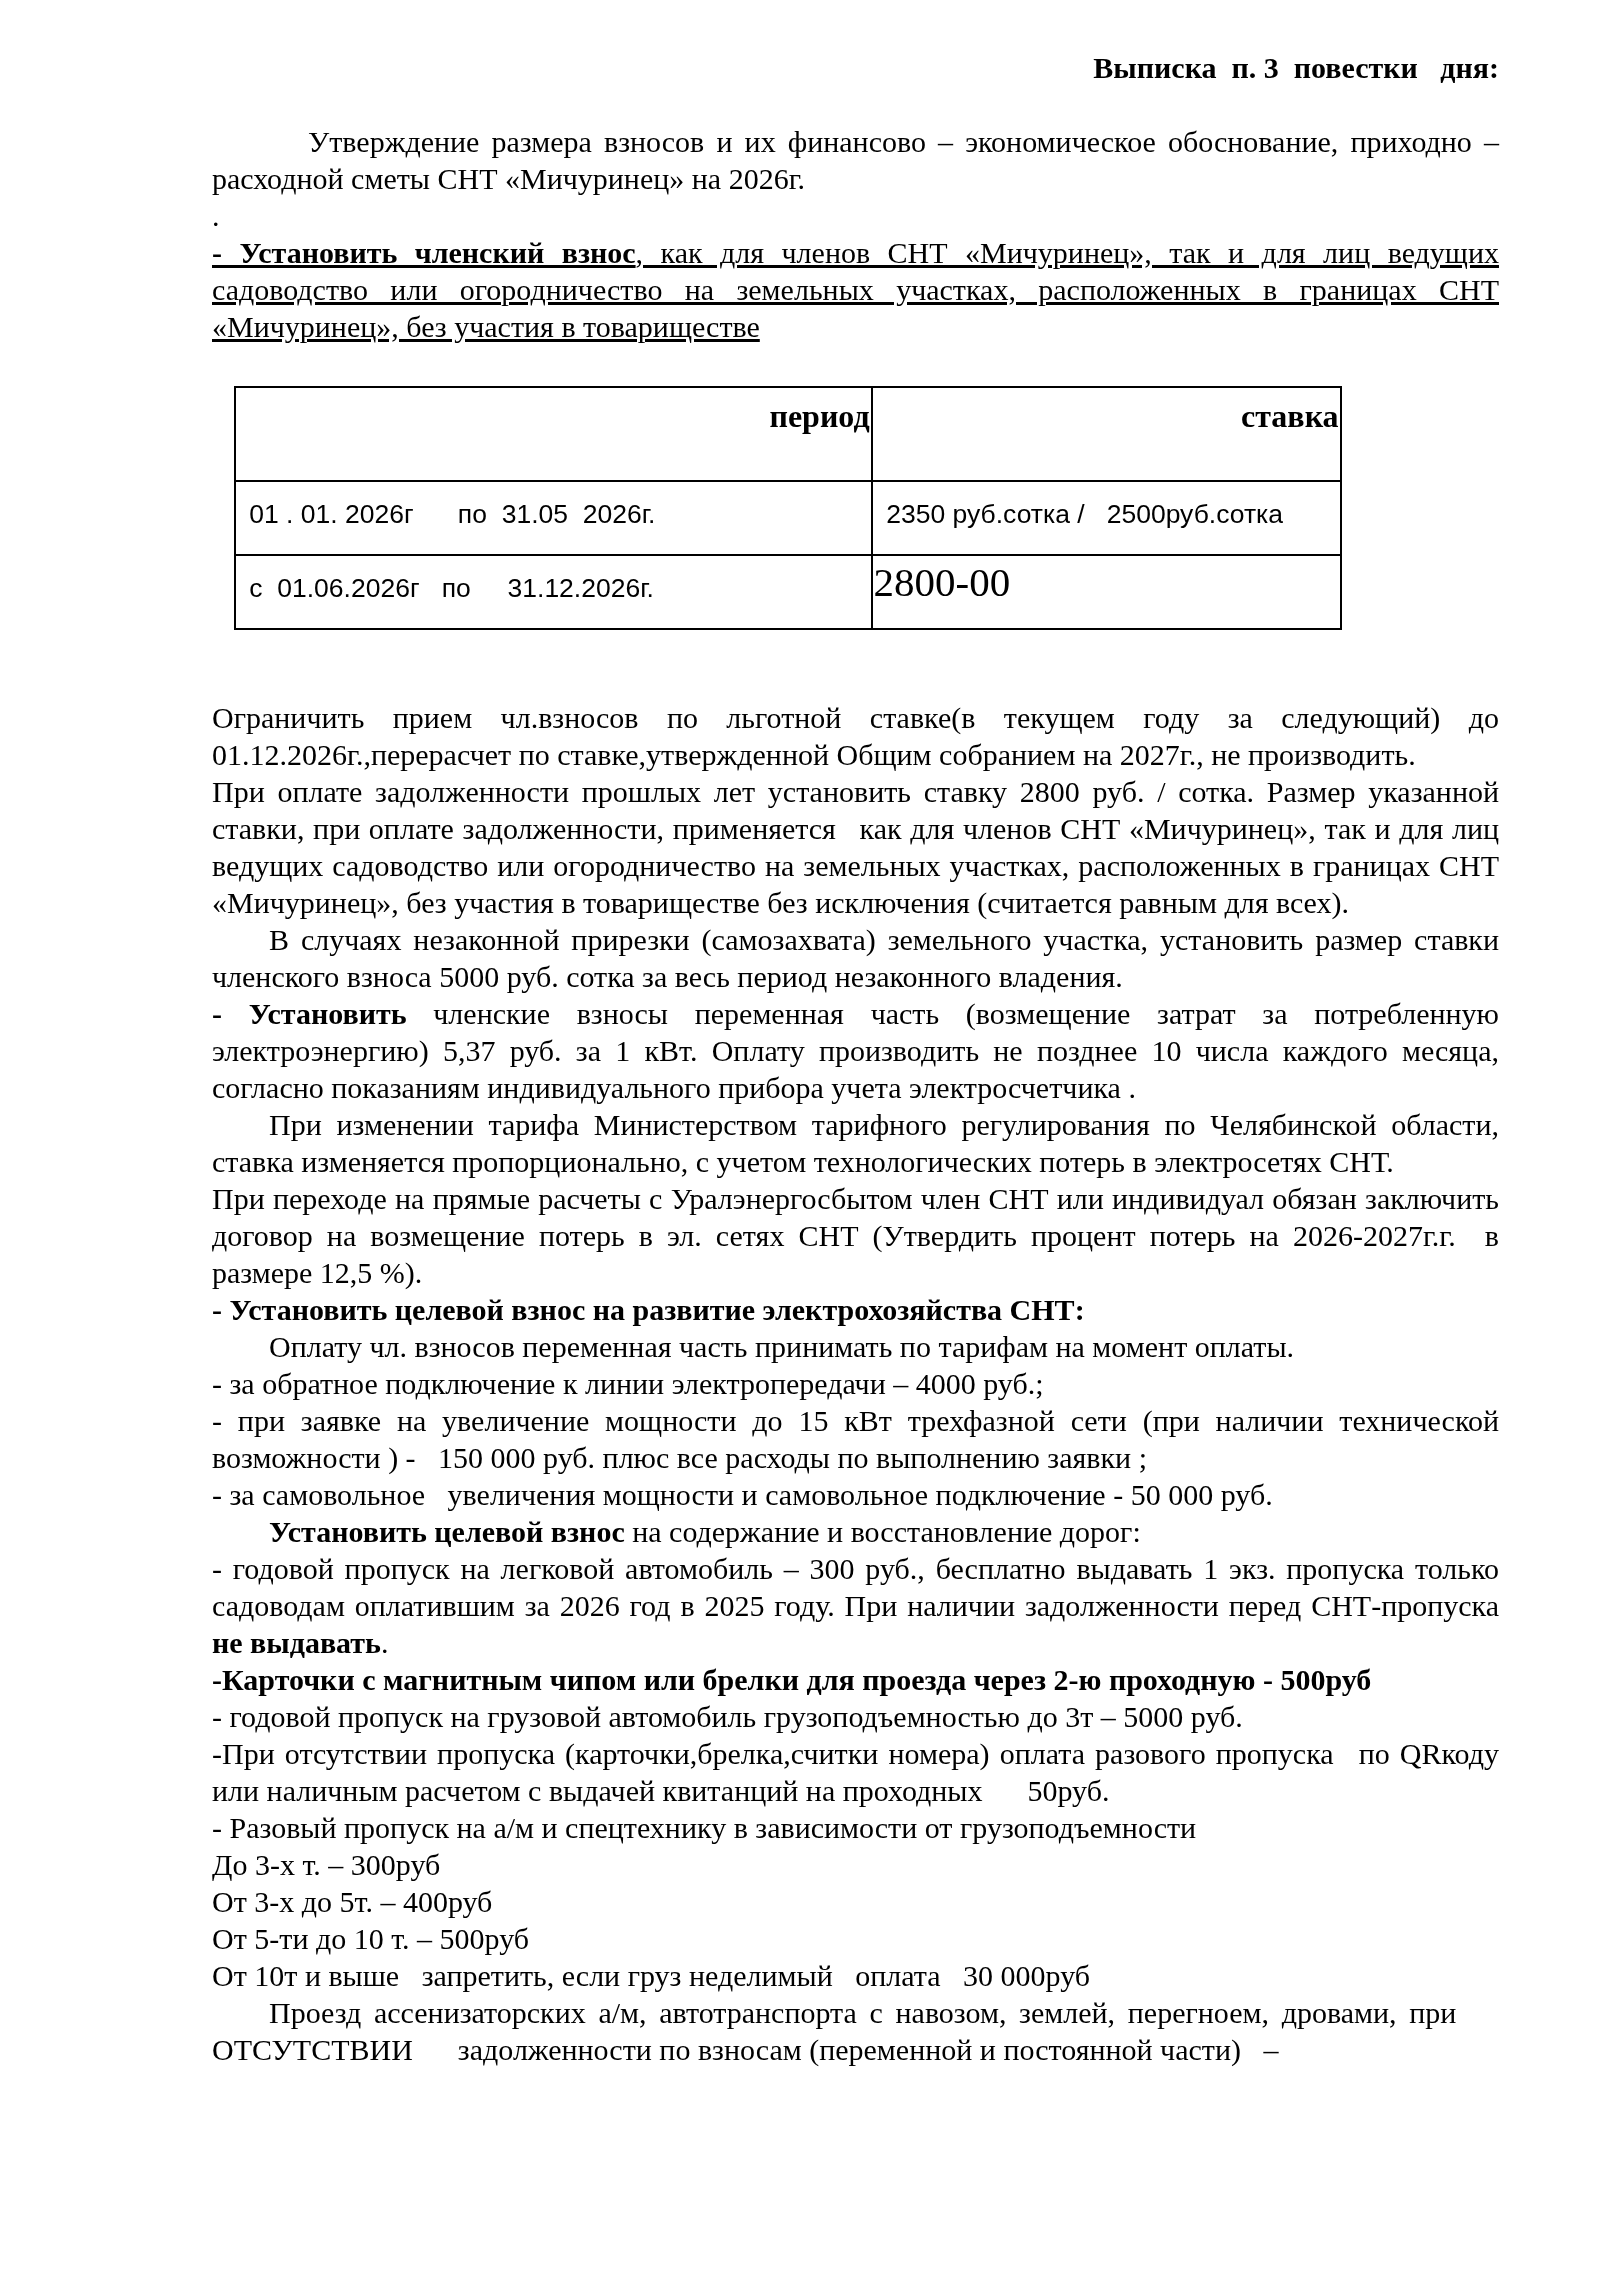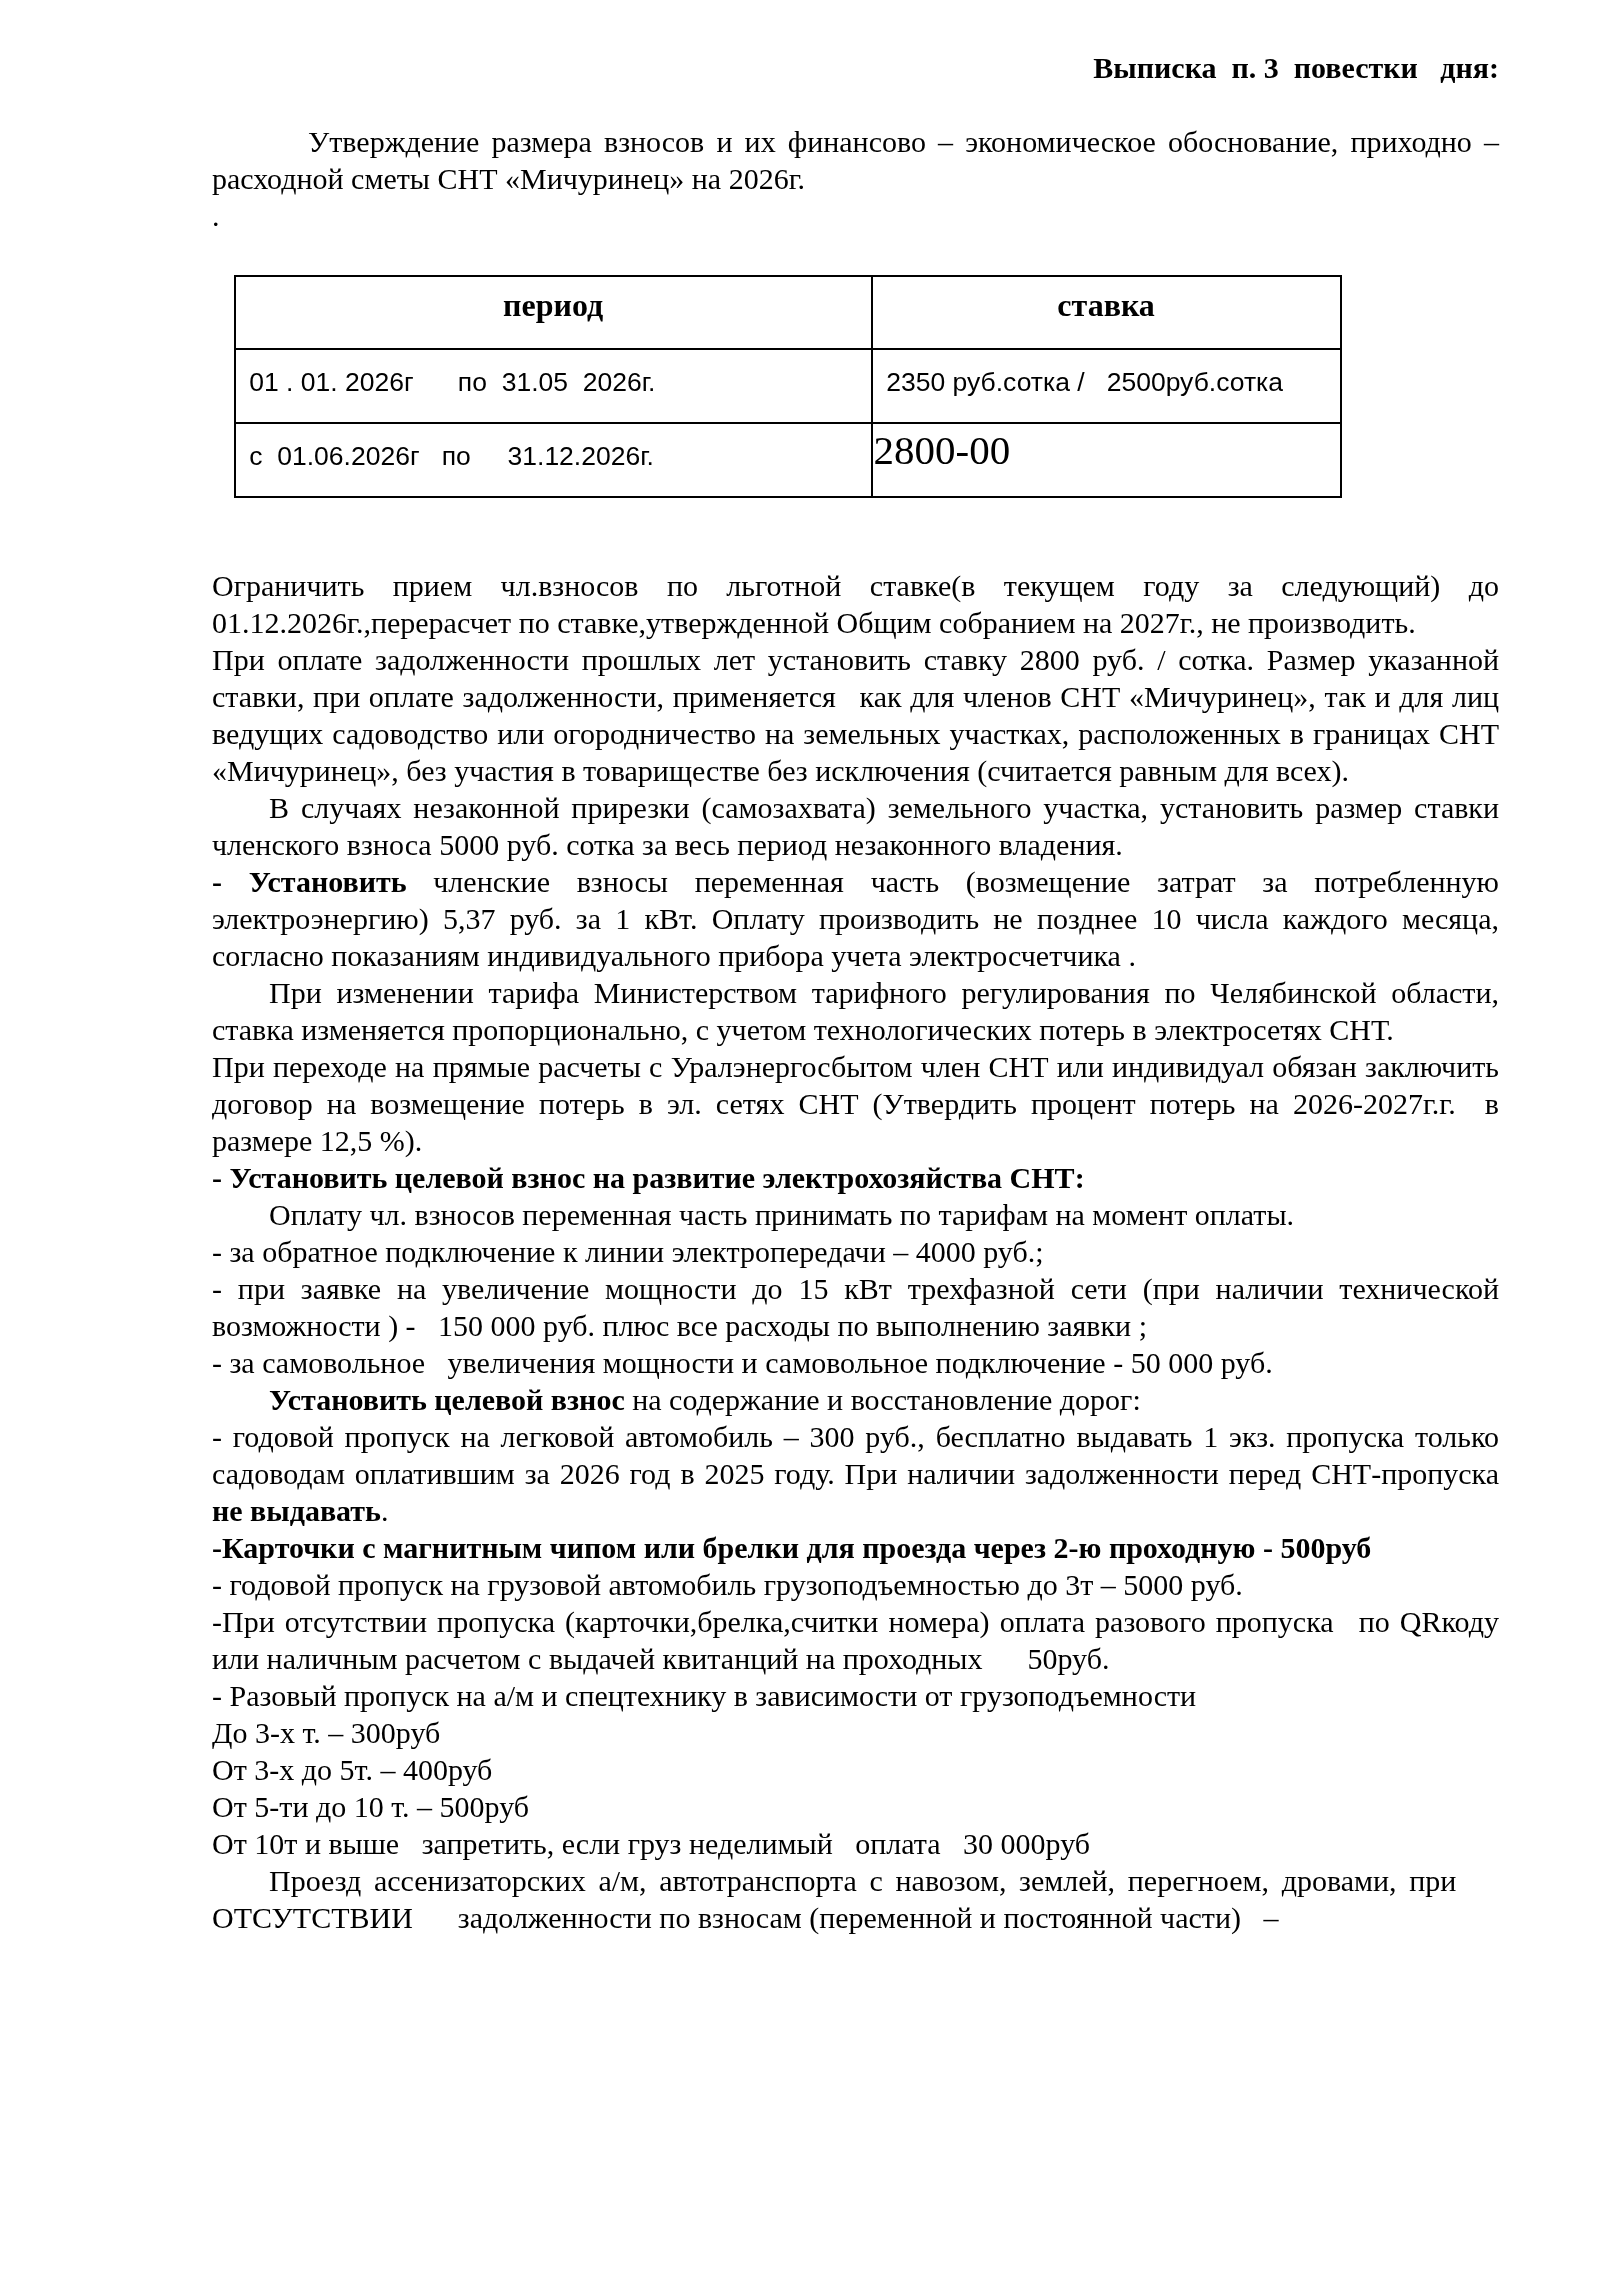--- a/index.html
+++ b/index.html
@@ -38,24 +38,24 @@
     margin: 41px 0 0 21.6px;
   }
   table.fee-table th, table.fee-table td {
     border: 2.9px solid #000000;
     box-sizing: border-box;
     vertical-align: top;
     white-space: pre-wrap;
     overflow: hidden;
   }
   table.fee-table th {
-    height: 73px;
+    height: 94px;
     font-size: 32px;
     font-weight: bold;
-    text-align: center;
+    text-align: right;
     padding-top: 9.8px;
   }
   td.cell-sans {
     height: 74px;
     font-family: "Liberation Sans", "DejaVu Sans", sans-serif;
     font-size: 26.5px;
     padding: 13.7px 5.9px 0 13.7px;
   }
   td.cell-big {
     height: 74px;
@@ -70,20 +70,21 @@
 <body>
 
 <div class="page">
 
   <div class="title">Выписка  п. 3  повестки   дня:</div>
 
   <p class="para indent-first">Утверждение размера взносов и их финансово – экономическое обоснование, приходно – расходной сметы СНТ «Мичуринец» на 2026г.</p>
 
   <p class="para">.</p>
 
+  <p class="para u"><span class="bold">- Установить членский взнос</span><span>, как для членов СНТ «Мичуринец», так и для лиц ведущих садоводство или огородничество на земельных участках, расположенных в границах СНТ «Мичуринец», без участия в товариществе</span></p>
 
   <table class="fee-table">
     <colgroup>
       <col style="width:637px">
       <col style="width:469px">
     </colgroup>
     <thead>
       <tr>
         <th>период</th>
         <th>ставка</th>

